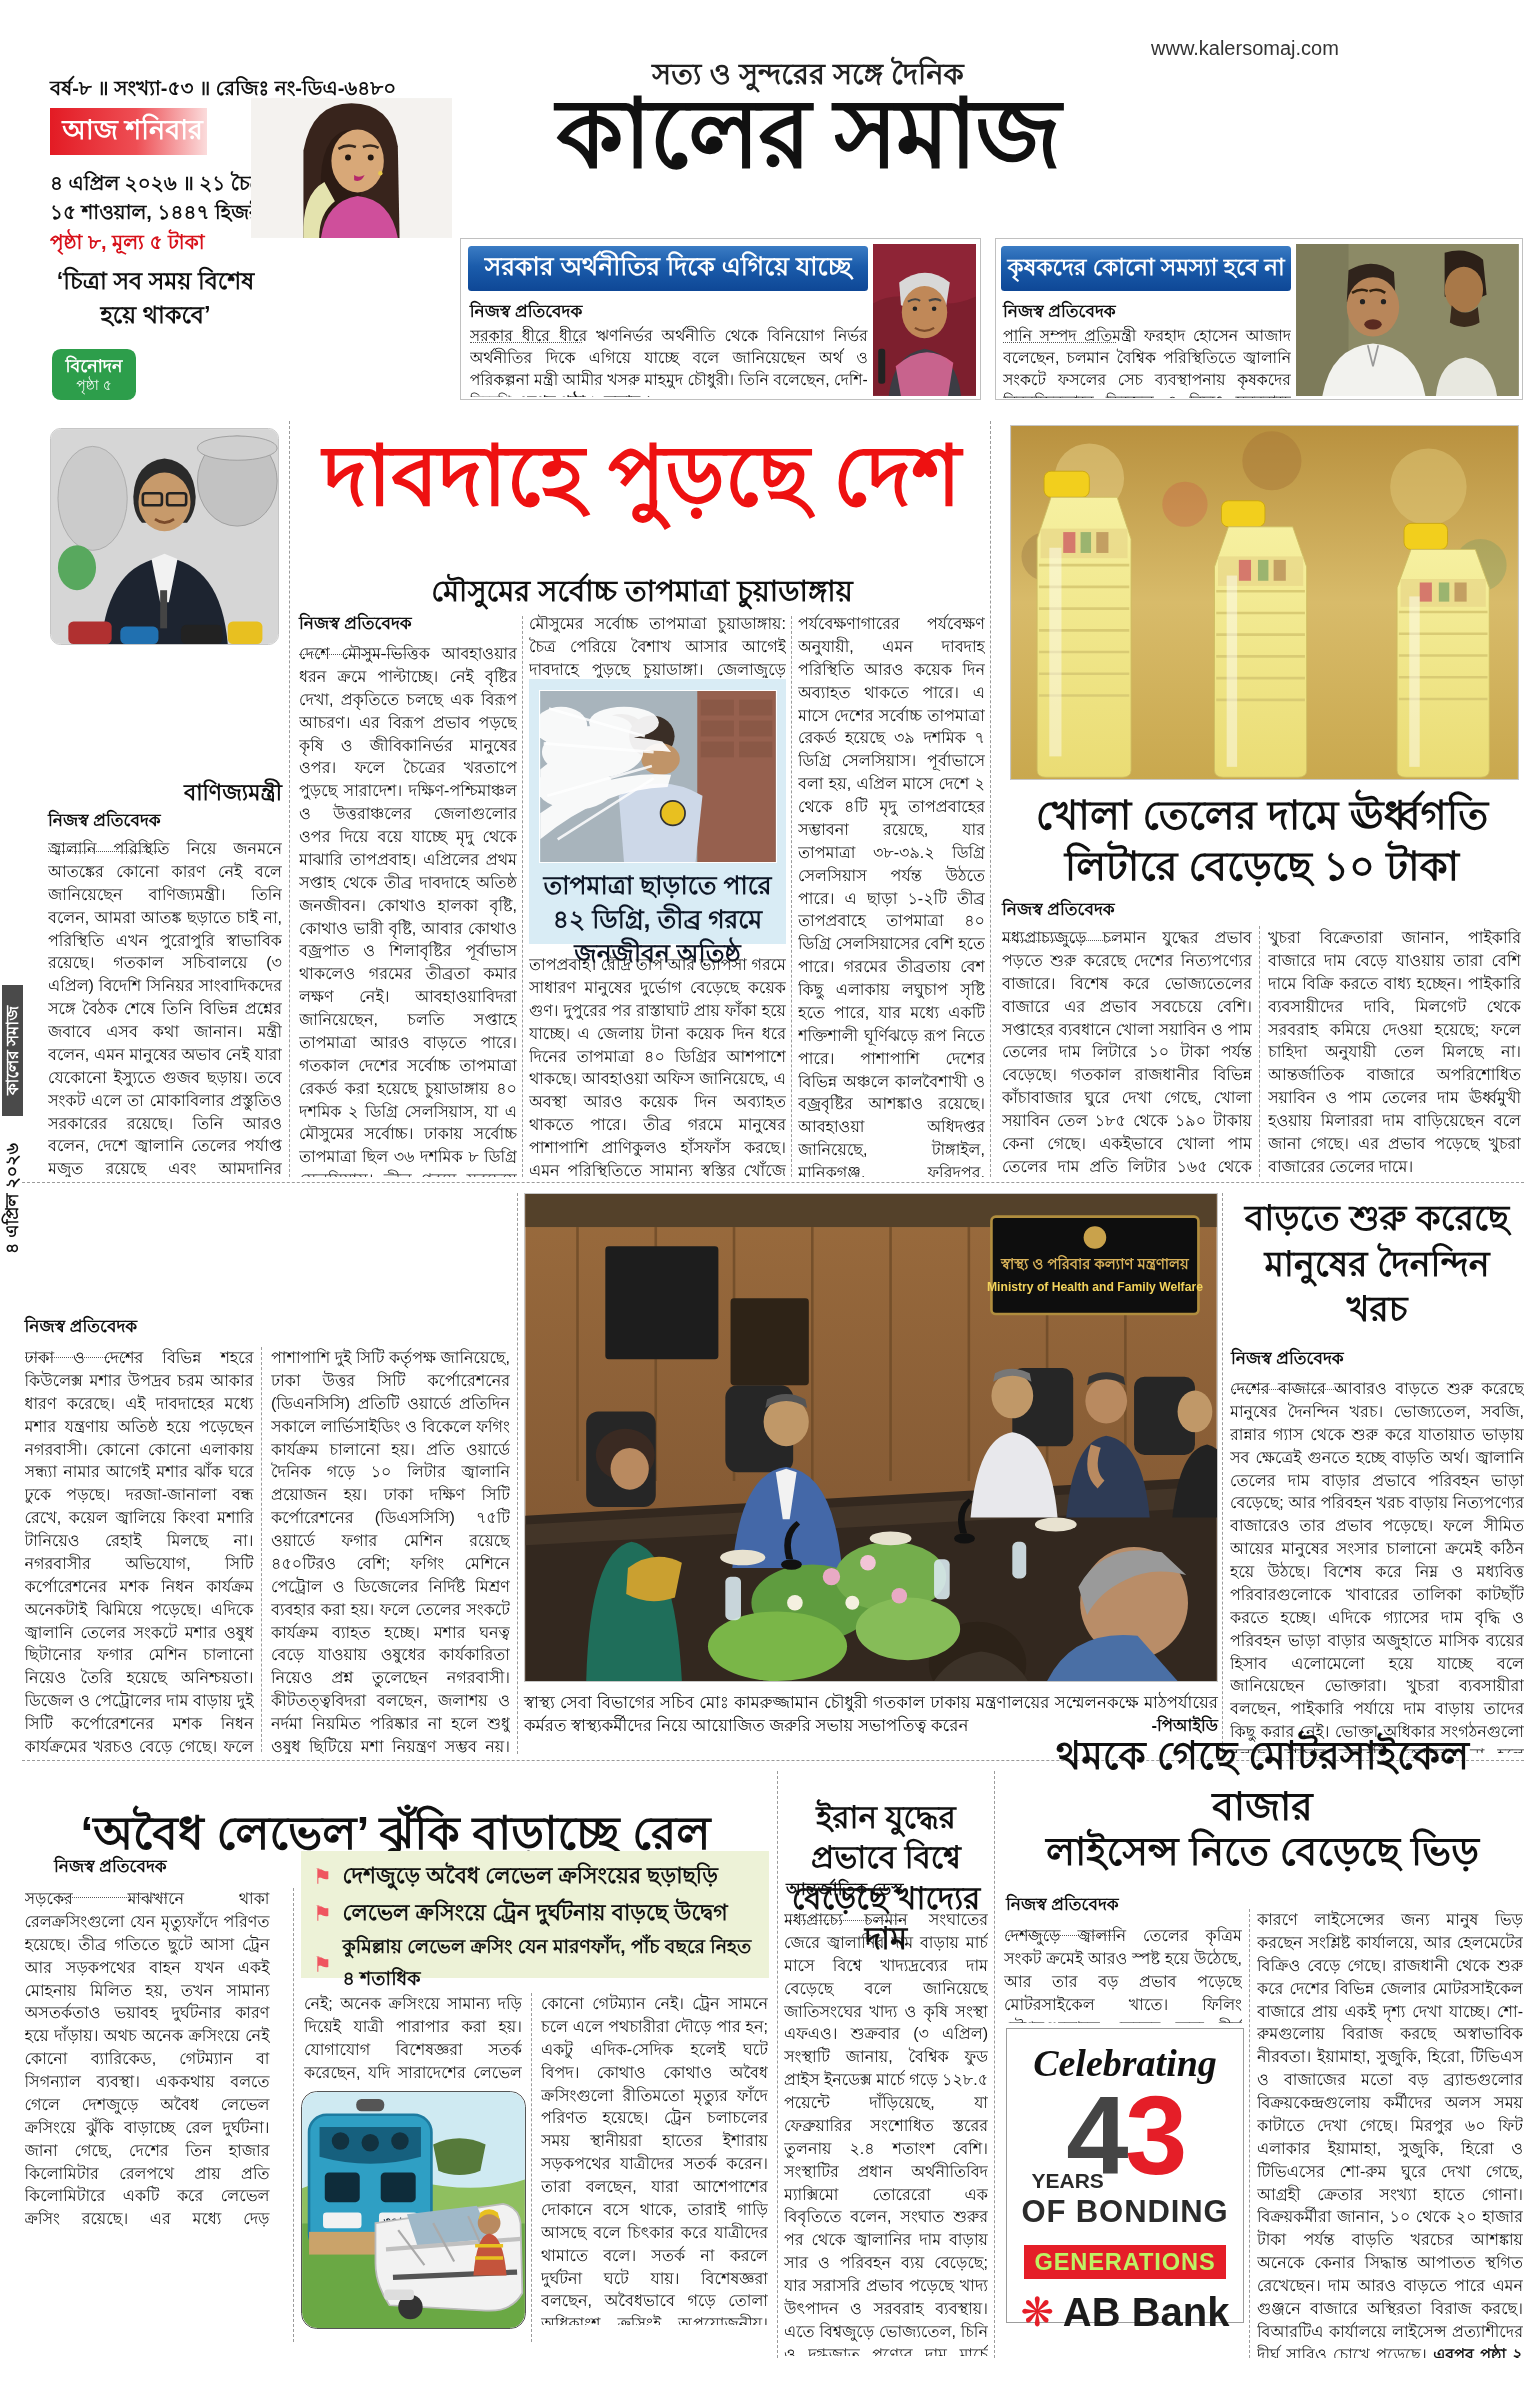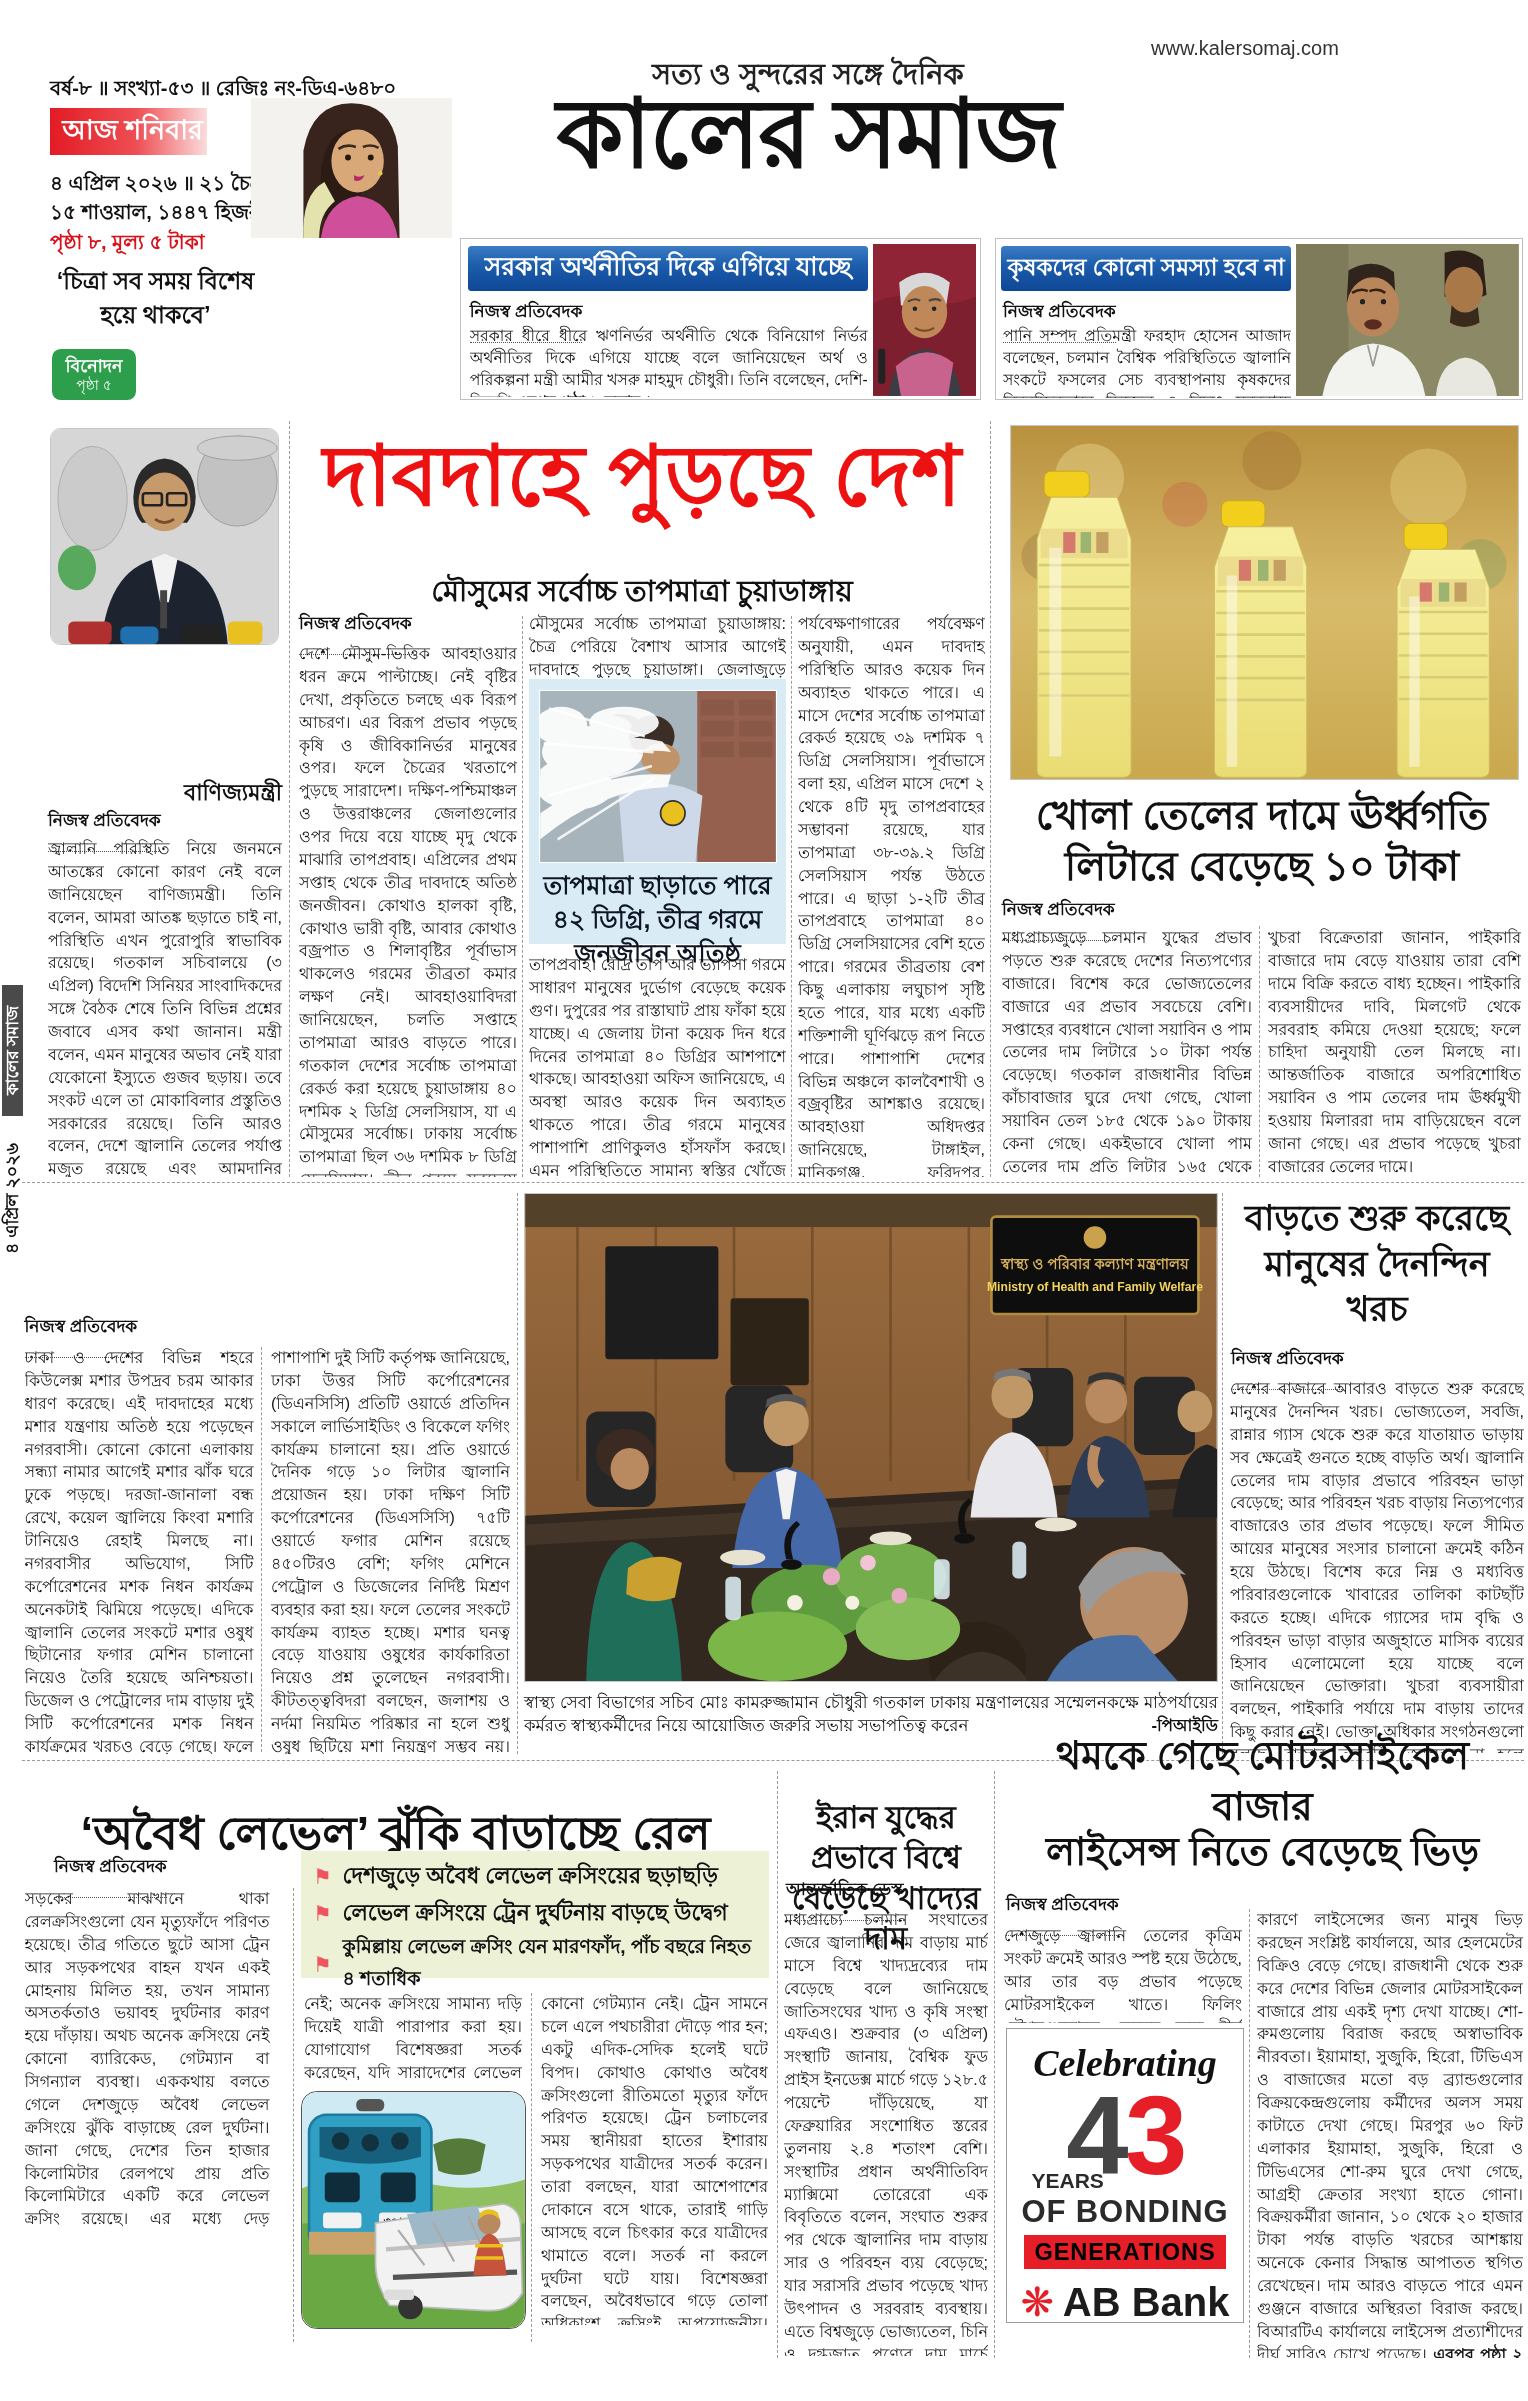--- a/index.html
+++ b/index.html
@@ -51,22 +51,22 @@
   .strip-dark{background:#4a4a4a;color:#fff;display:flex;align-items:center;justify-content:center;
               font-weight:700;font-size:16.6px;}
   .strip-date{color:#111;font-weight:700;font-size:17.5px;display:flex;align-items:center;justify-content:center;}
   .ad-box{border:0.9px solid #9c9c9c;box-sizing:border-box;background:#fff;text-align:center;position:absolute;}
   .ad-celebrating{font-family:"Liberation Serif","DejaVu Serif",serif;font-style:italic;font-size:38px;font-weight:700;margin-top:12.2px;}
   .ad-nums{position:relative;height:114px;line-height:1;margin-top:-5.2px;}
   .ad-4{font-size:112px;font-weight:900;color:#454545;letter-spacing:-3.5px;}
   .ad-3{font-size:112px;font-weight:900;color:#e51e28;letter-spacing:-3.5px;}
   .ad-years{position:absolute;left:24.5px;bottom:3.5px;font-size:21px;font-weight:800;color:#2b2b2b;}
   .ad-bonding{font-size:31px;font-weight:700;color:#2b2b2b;letter-spacing:0.9px;}
-  .ad-generations{display:inline-block;background:#e51e28;color:#000000;font-weight:800;font-size:23.6px;
-                  padding:3.5px 10.5px;margin-top:5px;letter-spacing:0.9px;}
+  .ad-generations{display:inline-block;background:#e51e28;color:#bef264;font-weight:800;font-size:23.6px;
+                  padding:3.5px 10.5px;margin-top:15px;letter-spacing:0.9px;}
   .ad-brand{display:flex;align-items:center;justify-content:center;gap:8.7px;margin-top:10.5px;}
   .ad-logo{color:#e51e28;font-size:40px;line-height:1;}
   .ad-brand-name{font-size:40px;font-weight:700;color:#1c1c1c;}
 </style>
 </head>
 <body>
 
 <div class="page">
 
   <div class="abs strip-dark" style="left:1.7px;top:985px;width:21px;height:131px;">

